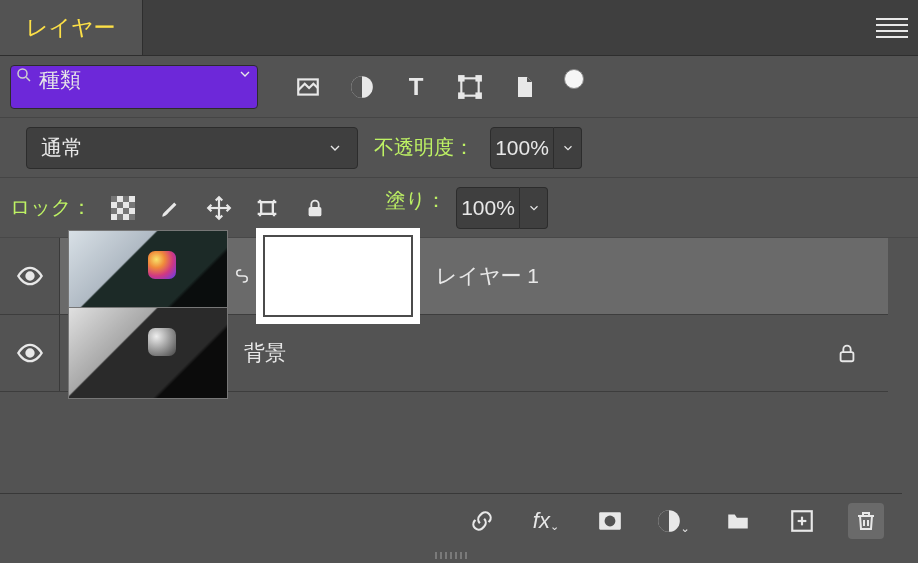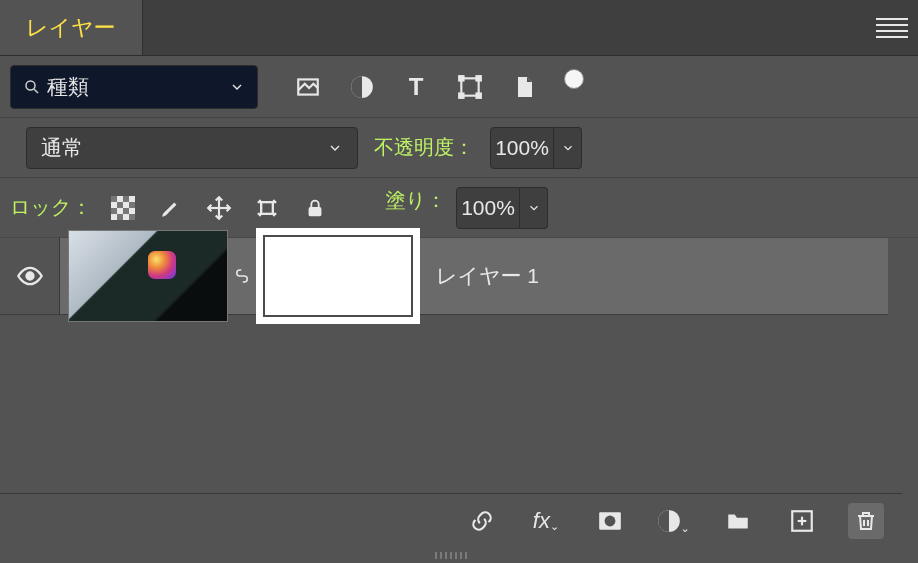--- a/index.html
+++ b/index.html
@@ -51,26 +51,26 @@
   .filter-row {
     height: 62px;
     display: flex;
     align-items: center;
     padding: 0 10px;
     gap: 20px;
     background: #535353;
     border-bottom: 1px solid #454545;
   }
   .kind-select {
-    display:flex; align-items:center;
+    display:flex; 
     width: 248px; height: 44px;
-    background: #0f172a;
+    background: #6d28d9;
     border: 1px solid #2c2c2c;
     border-radius: 4px;
-    padding: 0 12px;
+    padding: 0 4px;
     color:#e8e8e8;
     font-size:21px;
     cursor:pointer;
   }
   .kind-select .search-ic { margin-right:6px; color:#cfcfcf; font-size:18px; }
   .kind-select .chev { margin-left:auto; }
   .filter-icons { display:flex; gap:26px; align-items:center; margin-left:16px; }
   .filter-icons .ic { width:28px; height:28px; display:flex; align-items:center; justify-content:center; color:#e8e8e8; }
   .toggle-dot {
     width:20px; height:20px; border-radius:50%;
@@ -358,20 +358,38 @@
       </div>
     <div class="mask-link">
       <svg viewBox="0 0 24 24" width="18" height="18" fill="none" stroke="#e8e8e8" stroke-width="2">
           <path d="M9 12a4 4 0 0 1 0-8h2M15 12a4 4 0 0 1 0 8h-2M9 12h6"></path>
         </svg>
     </div>
     <div class="mask-thumb"></div>
     <div class="layer-name">レイヤー 1</div>
   </div>
 
+  <div class="layer-row" style="margin-right:30px;">
+    <div class="eye-col">
+      <svg viewBox="0 0 24 24" width="28" height="28" fill="none" stroke="#e8e8e8" stroke-width="2">
+          <path d="M2 12s4-7 10-7 10 7 10 7-4 7-10 7S2 12 2 12z"></path>
+          <circle cx="12" cy="12" r="3" fill="#e8e8e8"></circle>
+        </svg>
+    </div>
+    <div class="thumb">
+        <div class="phone-art gray"></div>
+      </div>
+    <div class="layer-name">背景</div>
+    <div class="lock-right">
+      <svg viewBox="0 0 24 24" width="22" height="22" fill="none" stroke="currentColor" stroke-width="2">
+          <rect x="5" y="11" width="14" height="10" rx="2"></rect>
+          <path d="M8 11V8a4 4 0 0 1 8 0v3"></path>
+        </svg>
+    </div>
+  </div>
 
 </div>
 
 <div class="bottom-area">
   <div class="bottom-bar">
     <div class="bic">
       <svg viewBox="0 0 24 24" width="26" height="26" fill="none" stroke="currentColor" stroke-width="2">
           <path d="M10 14a5 5 0 0 1 0-7l2-2a5 5 0 0 1 7 7l-1 1M14 10a5 5 0 0 1 0 7l-2 2a5 5 0 0 1-7-7l1-1"></path>
         </svg>
     </div>

